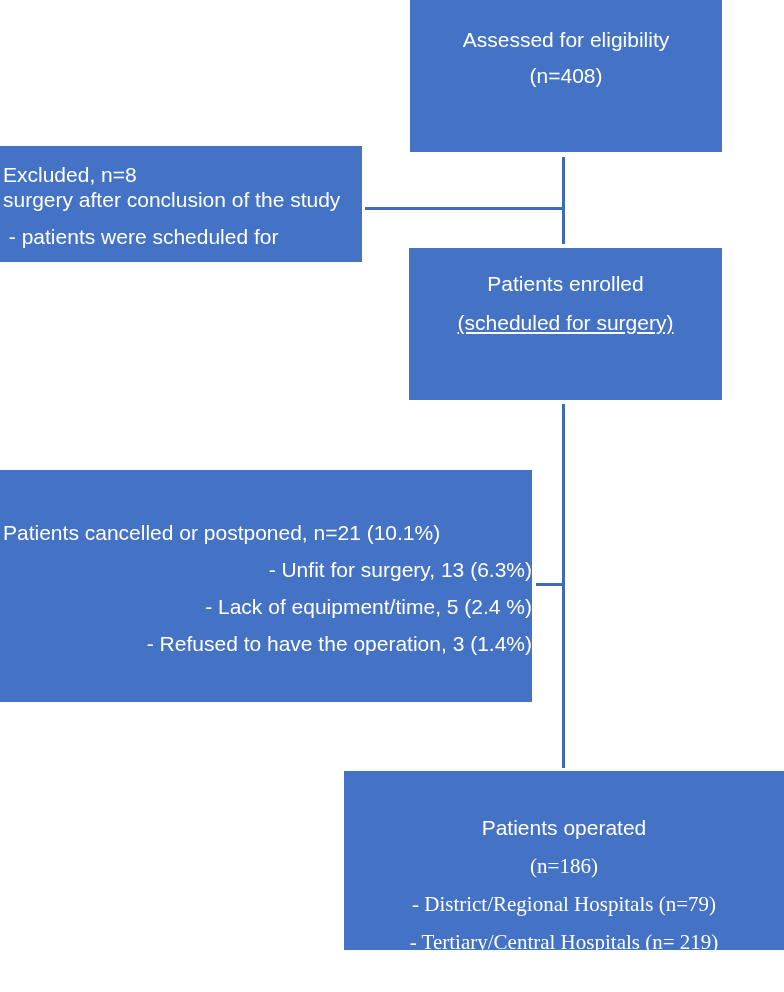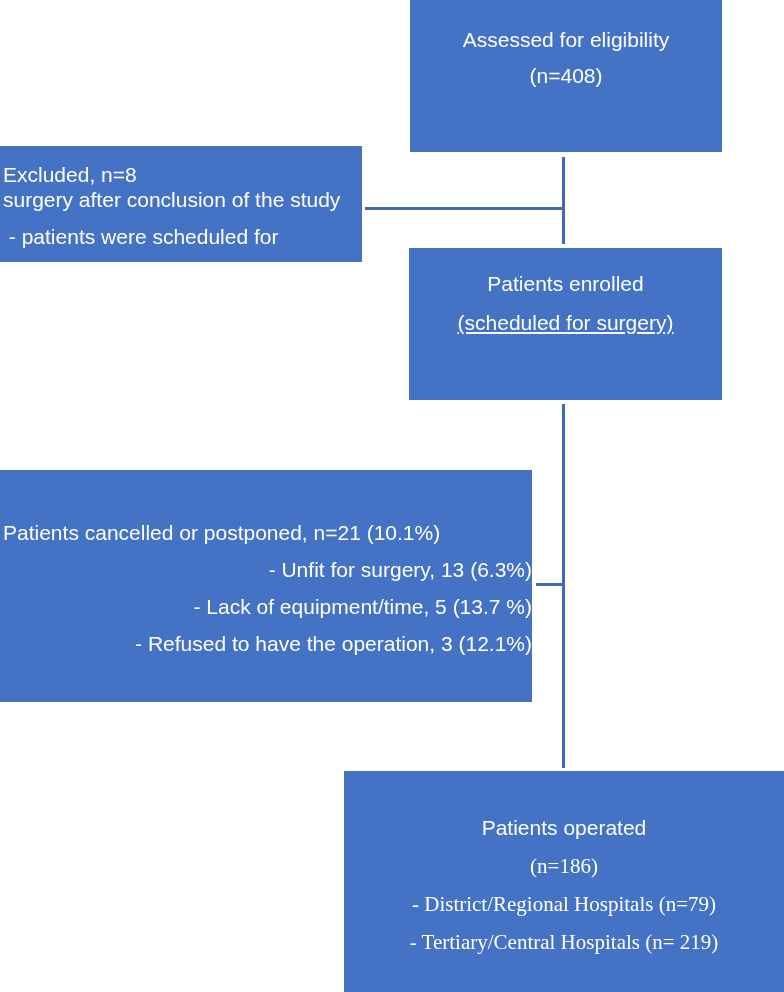--- a/index.html
+++ b/index.html
@@ -54,21 +54,21 @@
 
   
   #box-cancelled {
     left: 0; top: 470px; width: 532px; height: 232px;
     padding: 50px 0 0 3px;
   }
   #box-cancelled .ln + .ln { margin-top: 11px; text-align: right; }
 
   
   #box-operated {
-    left: 344px; top: 771px; width: 440px; height: 221px;
+    left: 344px; top: 771px; width: 440px; height: 179px;
     text-align: center; padding-top: 44px;
   }
   #box-operated .ln + .ln { margin-top: 12px; font-family: Liberation Serif, serif; }
 
   .connector {
     position: absolute;
     background: var(--connector);
   }
   #conn-v1 { left: 562px; top: 157px; width: 3px; height: 87px; }
   #conn-h1 { left: 365px; top: 207px; width: 200px; height: 3px; }
@@ -92,22 +92,22 @@
   </div>
 
   <div class="box" id="box-enrolled">
     <div class="ln">Patients enrolled</div>
     <div class="ln">(scheduled for surgery)</div>
   </div>
 
   <div class="box" id="box-cancelled">
     <div class="ln">Patients cancelled or postponed, n=21 (10.1%)</div>
     <div class="ln">- Unfit for surgery, 13 (6.3%)</div>
-    <div class="ln">- Lack of equipment/time, 5 (13.7 %)</div>
-    <div class="ln">- Refused to have the operation, 3 (12.1%)</div>
+    <div class="ln">- Lack of equipment/time, 5 (2.4 %)</div>
+    <div class="ln">- Refused to have the operation, 3 (1.4%)</div>
   </div>
 
   <div class="box" id="box-operated">
     <div class="ln">Patients operated</div>
     <div class="ln">(n=186)</div>
     <div class="ln">- District/Regional Hospitals (n=79)</div>
     <div class="ln">- Tertiary/Central Hospitals (n= 219)</div>
   </div>
 
   <div class="connector" id="conn-v1"></div>

